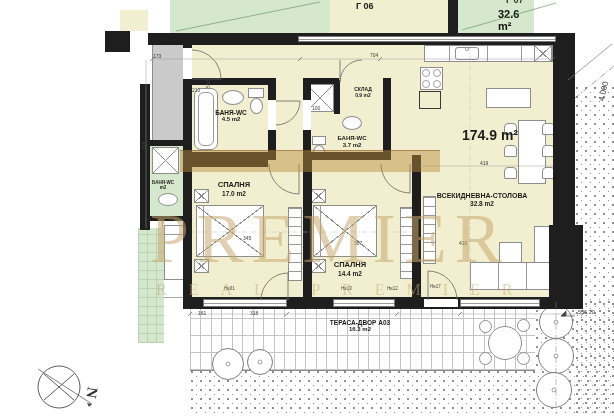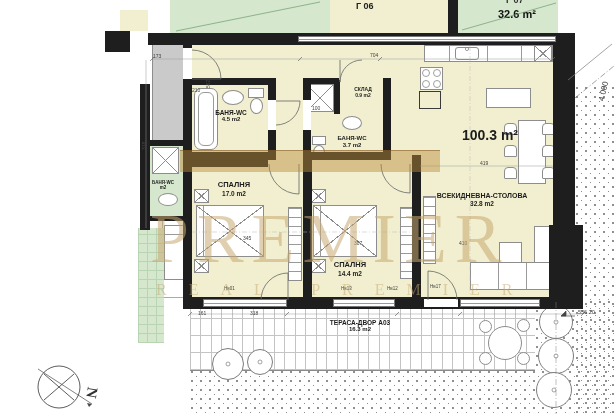--- a/index.html
+++ b/index.html
@@ -38,21 +38,21 @@
 </style>
 </head>
 <body>
 
 <div id="plan">
 
   <div class="floor" style="left:170px;top:0;width:160px;height:33px;background:#d5e7cd;"></div>
   <div class="floor" style="left:330px;top:0;width:118px;height:33px;background:#f1efcf;overflow:hidden;">
     <span style="display:block;font-weight:bold;font-size:9px;padding:1px 0 0 26px;color:#222;">Г 06</span>
   </div>
-  <div class="floor" style="left:458px;top:0;width:100px;height:33px;background:#d5e7cd;overflow:hidden;">
+  <div class="floor" style="left:458px;top:0;width:76px;height:33px;background:#d5e7cd;overflow:hidden;">
     <span style="display:block;font-weight:bold;font-size:9px;margin-top:-5px;padding-left:48px;color:#333;">Г 07</span>
     <span style="display:block;font-weight:bold;font-size:11px;padding:3px 0 0 40px;color:#111;">32.6 m²</span>
   </div>
   <div class="floor" style="left:120px;top:10px;width:28px;height:21px;background:#f1efcf;"></div>
   <div class="floor" style="left:188px;top:40px;width:370px;height:260px;background:#f1efcf;"></div>
   <div class="floor" style="left:152px;top:44px;width:36px;height:101px;background:#cacaca;border:.5px solid #8d8d8d;box-sizing:border-box;"></div>
   <div class="floor" style="left:148px;top:145px;width:40px;height:73px;background:#d5e7cd;"></div>
   <div class="floor" style="left:162px;top:218px;width:26px;height:80px;background:#ffffff;border:.5px solid #aaa;box-sizing:border-box;"></div>
   <div class="floor greengrid" style="left:138px;top:228px;width:26px;height:115px;background-color:#d5e7cd;"></div>
 
@@ -244,21 +244,21 @@
   </div>
   <div class="rlabel" style="left:318px;top:261px;width:64px;">
     <span class="rname" style="font-size:7.5px;">СПАЛНЯ</span>
     <span class="rarea" style="font-size:6.5px;">14.4 m2</span>
   </div>
   <div class="rlabel" style="left:425px;top:192px;width:114px;">
     <span class="rname" style="font-size:7px;">ВСЕКИДНЕВНА-СТОЛОВА</span>
     <span class="rarea" style="font-size:6.5px;">32.8 m2</span>
   </div>
   <div class="rlabel" style="left:452px;top:127px;width:76px;font-size:14px;font-weight:bold;">
-    <span>100.3 m²</span>
+    <span>174.9 m²</span>
   </div>
   <div class="rlabel" style="left:300px;top:319px;width:120px;">
     <span class="rname" style="font-size:6.5px;">ТЕРАСА-ДВОР А03</span>
     <span class="rarea">16.3 m2</span>
   </div>
   <div class="rlabel" style="left:144px;top:180px;width:38px;">
     <span class="rname" style="font-size:4.5px;">БАНЯ-WC</span>
     <span class="rarea" style="font-size:4.5px;">m2</span>
   </div>
 

